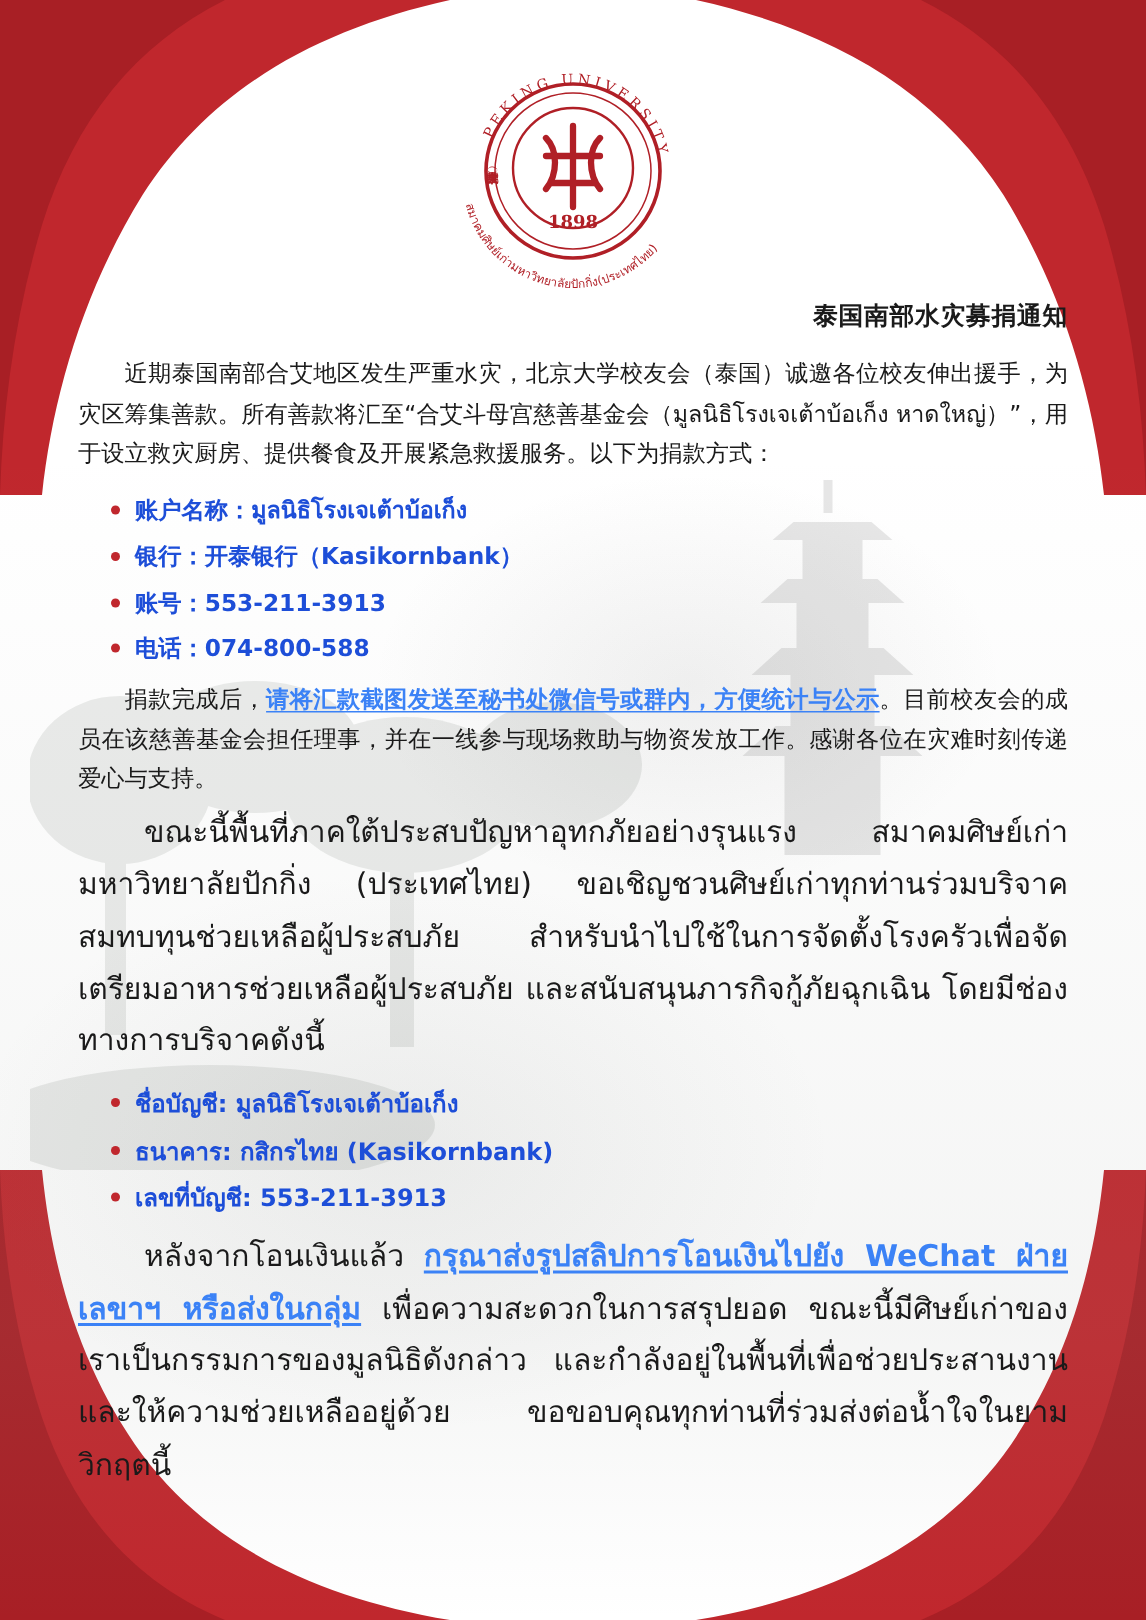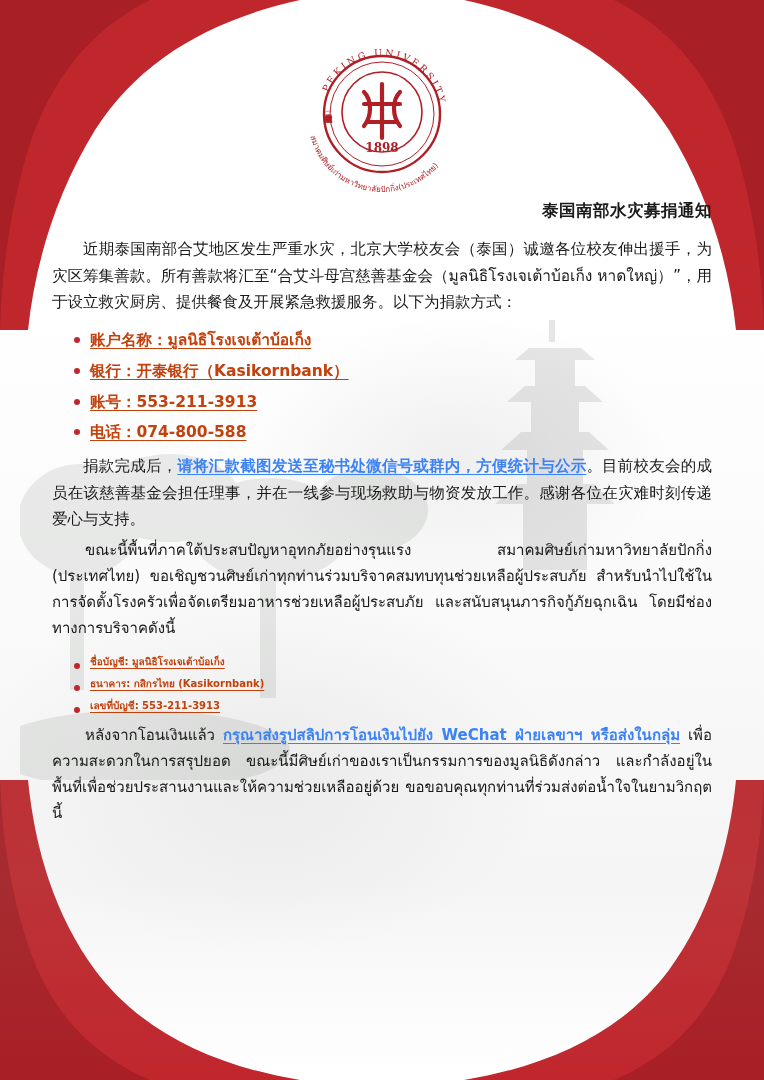--- a/index.html
+++ b/index.html
@@ -123,50 +123,49 @@
     position: absolute;
     left: -16px;
     top: 9px;
     width: 6px;
     height: 6px;
     border-radius: 50%;
     background: #c0272d;
   }
   ul.bullets li .line {
     font-weight: bold;
-    color: #c2410c;
-    text-decoration: underline;
+    color: #1d4ed8;
     text-underline-offset: 3px;
   }
 
   .hl {
     color: #3b82f6;
     font-weight: bold;
     text-decoration: underline;
     text-underline-offset: 3px;
   }
 
   h2.th-title {
     margin: 22px 0 10px 0;
     text-align: center;
     font-size: 16.5px;
     font-weight: bold;
     color: #1a1a1a;
   }
 
   p.th-body {
     margin: 0 0 3px 0;
-    font-size: 15px;
+    font-size: 20px;
     line-height: 1.74;
     color: #1a1a1a;
     text-align: justify;
     text-indent: 2.2em;
   }
 
-  ul.bullets.th li { font-size: 10px; }
+  ul.bullets.th li { font-size: 16px; }
 
   .spacer-bottom { height: 30px; }
 </style>
 </head>
 <body>
 
 <div class="page">
 
   <div class="corner corner-tl">
     <svg width="300" height="330" viewBox="0 0 300 330">

